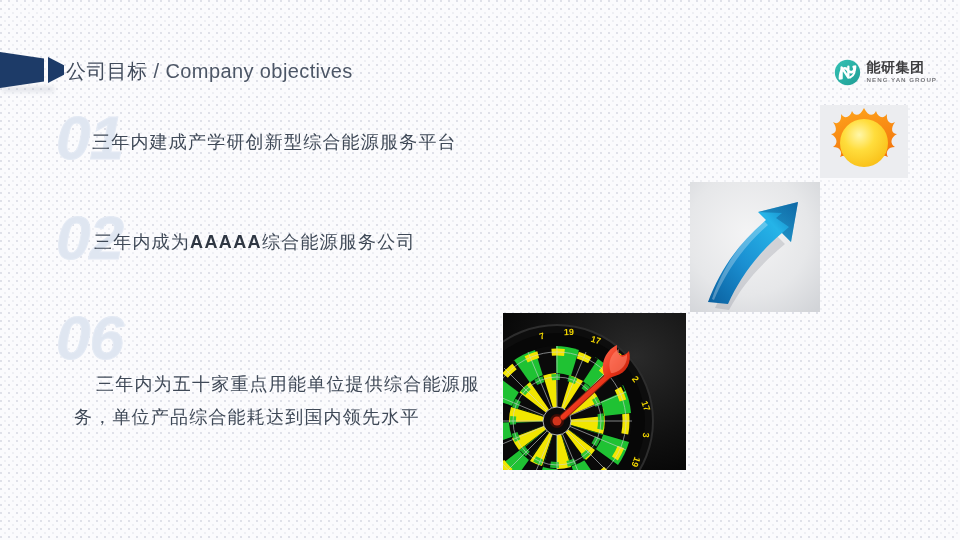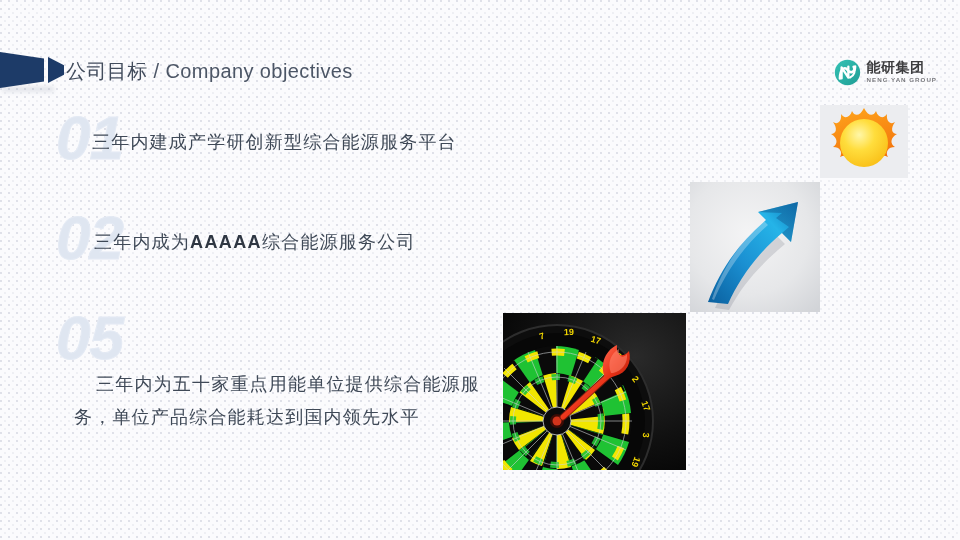--- a/index.html
+++ b/index.html
@@ -136,21 +136,21 @@
       <div class="obj-num">01</div>
       <div class="obj-text i1">三年内建成产学研创新型综合能源服务平台</div>
     </div>
 
     <div class="objective">
       <div class="obj-num">02</div>
       <div class="obj-text i2"><span>三年内成为</span><b>AAAAA</b><span>综合能源服务公司</span></div>
     </div>
 
     <div class="objective tall">
-      <div class="obj-num">05</div>
+      <div class="obj-num">06</div>
       <div class="obj-text i3">三年内为五十家重点用能单位提供综合能源服务，单位产品综合能耗达到国内领先水平</div>
     </div>
   </div>
 
   <div class="photo" id="photo-sun">
     <svg viewBox="0 0 88 73">
       <defs>
         <radialGradient id="sunBody" cx="40%" cy="33%" r="72%">
           <stop offset="0%" stop-color="#fff7a8"></stop>
           <stop offset="45%" stop-color="#ffdd3c"></stop>

